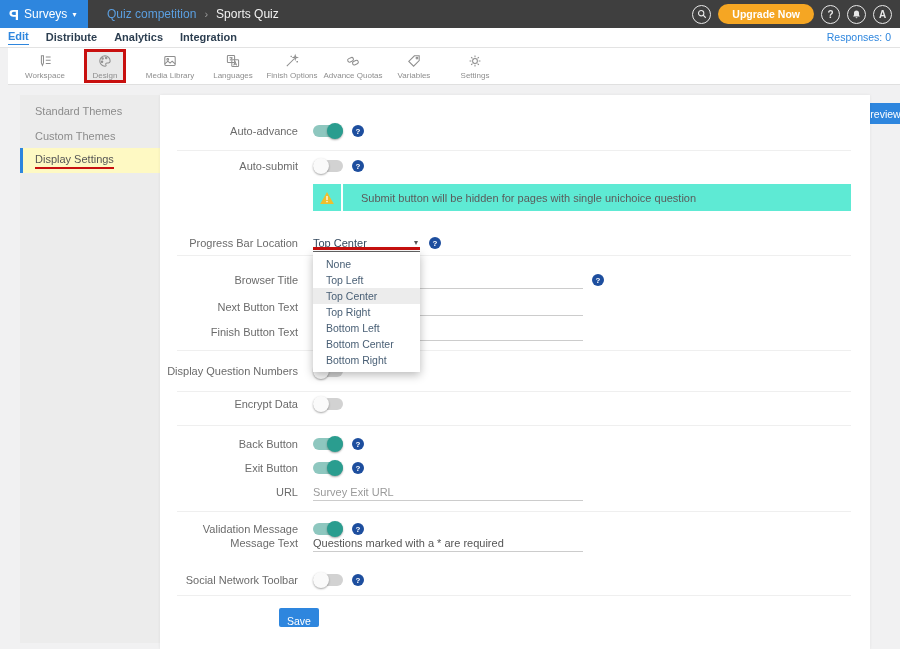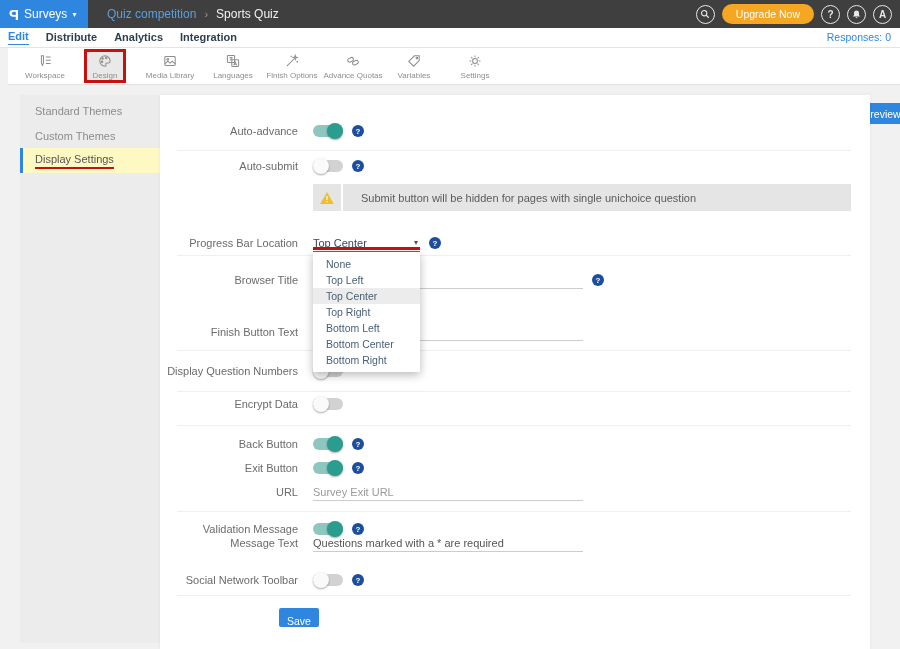--- a/index.html
+++ b/index.html
@@ -12,21 +12,21 @@
   .logo { color:#fff; font-weight:bold; font-size:15px; transform:scaleX(-1); display:inline-block; }
   .brand-label { color:#fff; font-size:12px; }
   .brand .caret { color:#fff; font-size:8px; }
   .breadcrumb { display:flex; align-items:center; gap:8px; margin-left:19px; }
   .bc-parent { color:#5b9fe0; font-size:12px; cursor:pointer; }
   .bc-sep { color:#9a9a9a; font-size:11px; }
   .bc-current { color:#f2f2f2; font-size:12px; }
   .topbar-right { margin-left:auto; display:flex; align-items:center; gap:7px; padding-right:8px; }
   .circle-btn { width:19px; height:19px; border:1.4px solid #e8e8e8; border-radius:50%; color:#e8e8e8;
                 display:flex; align-items:center; justify-content:center; font-size:10px; font-weight:bold; cursor:pointer; }
-  .upgrade { height:20px; border:none; border-radius:10px; background:#f5a623; color:#fff; font-weight:normal;
+  .upgrade { height:20px; border:none; border-radius:10px; background:#f5a623; color:#fff; font-weight:bold;
              font-size:10.5px; padding:0 14px; font-family:inherit; cursor:pointer; }
 
   
   .tabbar { position:absolute; left:0; top:28px; width:900px; height:20px; background:#fff; border-bottom:1px solid #e3e3e3;
             display:flex; align-items:center; gap:17px; padding-left:8px; }
   .tab { font-size:11px; font-weight:bold; color:#2c3e50; cursor:pointer; padding-bottom:2px; }
   .tab.active { color:#2e86de; border-bottom:1px solid #2e86de; }
   .responses { position:absolute; right:9px; top:3px; font-size:10.5px; color:#2e86de; }
 
   
@@ -58,21 +58,21 @@
   .sep { position:absolute; left:17px; width:674px; height:1px; background:#efefef; }
   .toggle { position:relative; width:30px; height:12px; border-radius:6px; background:#d2d2d2; display:inline-block;
             margin-left:15px; flex:none; cursor:pointer; }
   .toggle .knob { position:absolute; top:-2px; left:0; width:16px; height:16px; border-radius:50%; background:#fafafa;
                   box-shadow:0 1px 2px rgba(0,0,0,.35); }
   .toggle[data-on="true"] { background:#8ec7bf; }
   .toggle[data-on="true"] .knob { left:14px; background:#2a9d8f; }
   .help { width:12px; height:12px; border-radius:50%; background:#1d4e9e; color:#fff; font-size:8px; font-weight:bold;
           display:inline-flex; align-items:center; justify-content:center; margin-left:9px; flex:none; cursor:pointer; }
 
-  .warn { position:absolute; left:153px; top:89px; width:538px; height:27px; background:#e5e5e5; display:flex; }
+  .warn { position:absolute; left:153px; top:89px; width:538px; height:27px; background:#5eead4; display:flex; }
   .warn-icon { width:30px; border-right:2px solid #fff; display:flex; align-items:center; justify-content:center; flex:none; }
   .warn-text { align-self:center; padding-left:18px; font-size:11px; color:#5b5b5b; }
 
   .selectbox { position:relative; width:107px; height:17px; margin-left:15px; border-bottom:1px solid #666;
                display:flex; align-items:center; justify-content:space-between; font-size:11px; color:#34495e; cursor:pointer; }
   .selectbox .caret { color:#555; font-size:8px; padding-right:2px; }
   .red-line { position:absolute; left:0; right:0; bottom:1px; height:3px; background:#c8100f; }
 
   .uline-input { width:270px; border:none; border-bottom:1px solid #ccc; background:transparent; font-size:11px; color:#555;
                  margin-left:15px; height:18px; font-family:inherit; outline:none; }
@@ -257,20 +257,24 @@
     <span class="help">?</span>
   </div>
   <div class="sep" style="top:160px"></div>
 
   <div class="row" style="top:173px">
     <span class="lbl">Browser Title</span>
     <input class="uline-input" value="" style="">
     <span class="help">?</span>
   </div>
 
+  <div class="row" style="top:200px">
+    <span class="lbl">Next Button Text</span>
+    <input class="uline-input" value="" style="">
+  </div>
 
   <div class="row" style="top:225px">
     <span class="lbl">Finish Button Text</span>
     <input class="uline-input" value="" style="">
   </div>
   <div class="sep" style="top:255px"></div>
 
   <div class="row" style="top:264px">
     <span class="lbl">Display Question Numbers</span>
     <span class="toggle" data-on="false">

